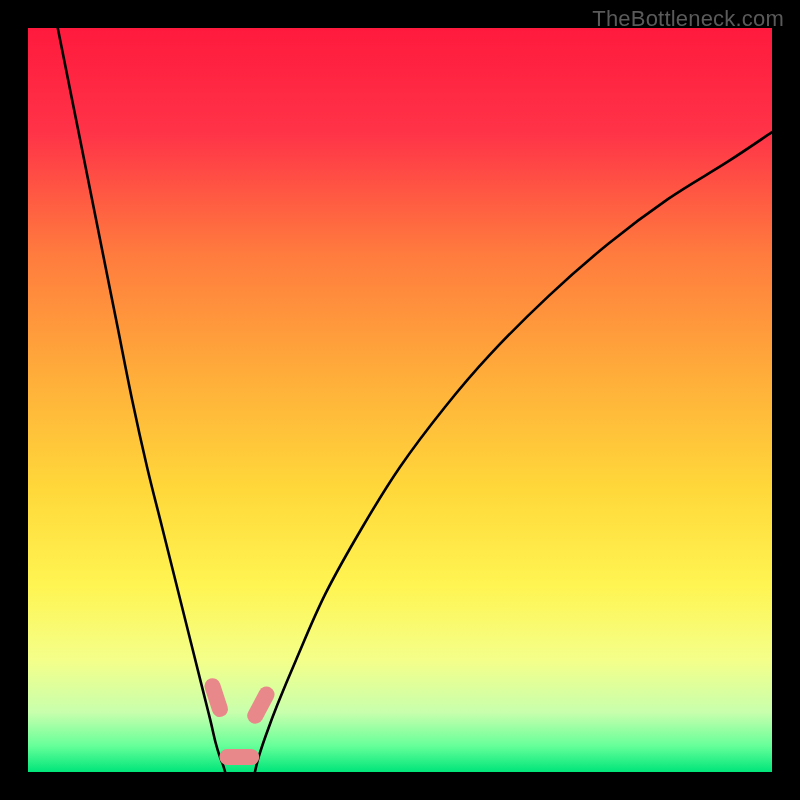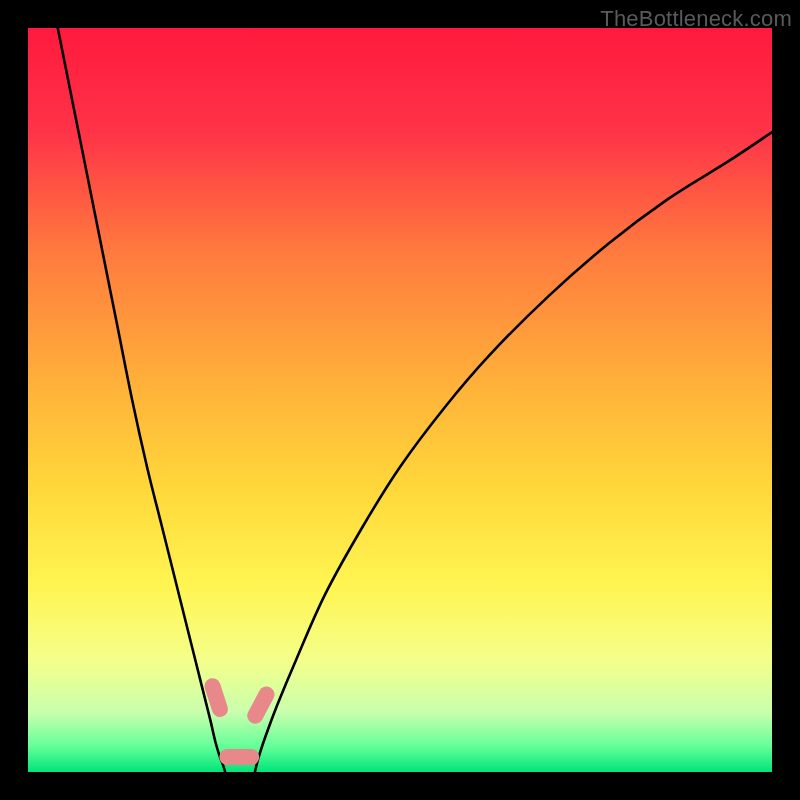--- a/index.html
+++ b/index.html
@@ -24,21 +24,21 @@
     height: 744px;
     overflow: hidden;
   }
   .grad {
     position: absolute;
     inset: 0;
   }
   .watermark {
     position: absolute;
     top: 6px;
-    right: 8px;
+    right: 16px;
     color: #5a5a5a;
     font-size: 22px;
     font-weight: 500;
     letter-spacing: 0.2px;
     user-select: none;
   }
   svg.curves {
     position: absolute;
     inset: 0;
   }

